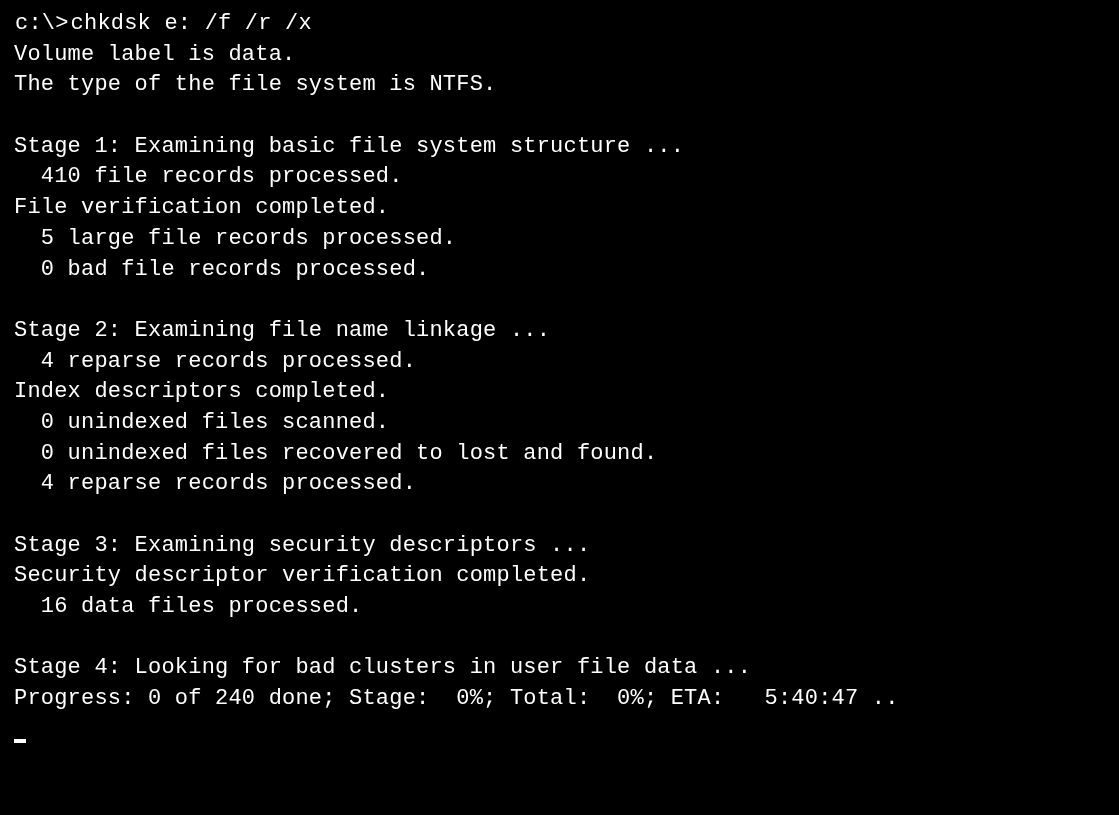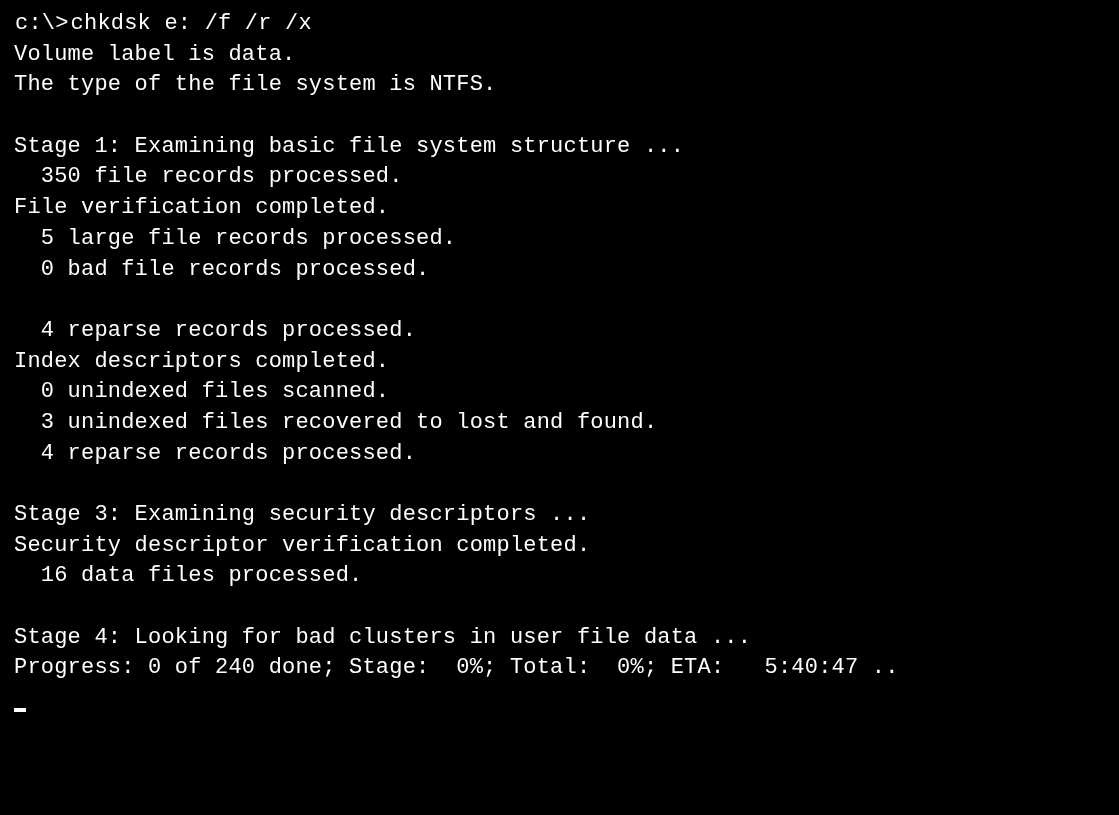--- a/index.html
+++ b/index.html
@@ -27,29 +27,30 @@
   </style>
 </head>
 <body>
 
 <div>
   <div class="line"><span>c:\&gt;</span><span>chkdsk e: /f /r /x</span></div>
   <div class="line">Volume label is data.</div>
   <div class="line">The type of the file system is NTFS.</div>
   <div class="line"> </div>
   <div class="line">Stage 1: Examining basic file system structure ...</div>
-  <div class="line">  350 file records processed.</div>
+  <div class="line">  410 file records processed.</div>
   <div class="line">File verification completed.</div>
   <div class="line">  5 large file records processed.</div>
   <div class="line">  0 bad file records processed.</div>
   <div class="line"> </div>
+  <div class="line">Stage 2: Examining file name linkage ...</div>
   <div class="line">  4 reparse records processed.</div>
   <div class="line">Index descriptors completed.</div>
   <div class="line">  0 unindexed files scanned.</div>
-  <div class="line">  3 unindexed files recovered to lost and found.</div>
+  <div class="line">  0 unindexed files recovered to lost and found.</div>
   <div class="line">  4 reparse records processed.</div>
   <div class="line"> </div>
   <div class="line">Stage 3: Examining security descriptors ...</div>
   <div class="line">Security descriptor verification completed.</div>
   <div class="line">  16 data files processed.</div>
   <div class="line"> </div>
   <div class="line">Stage 4: Looking for bad clusters in user file data ...</div>
   <div class="line">Progress: 0 of 240 done; Stage:  0%; Total:  0%; ETA:   5:40:47 ..</div>
   <span class="cursor"></span>
 </div>

